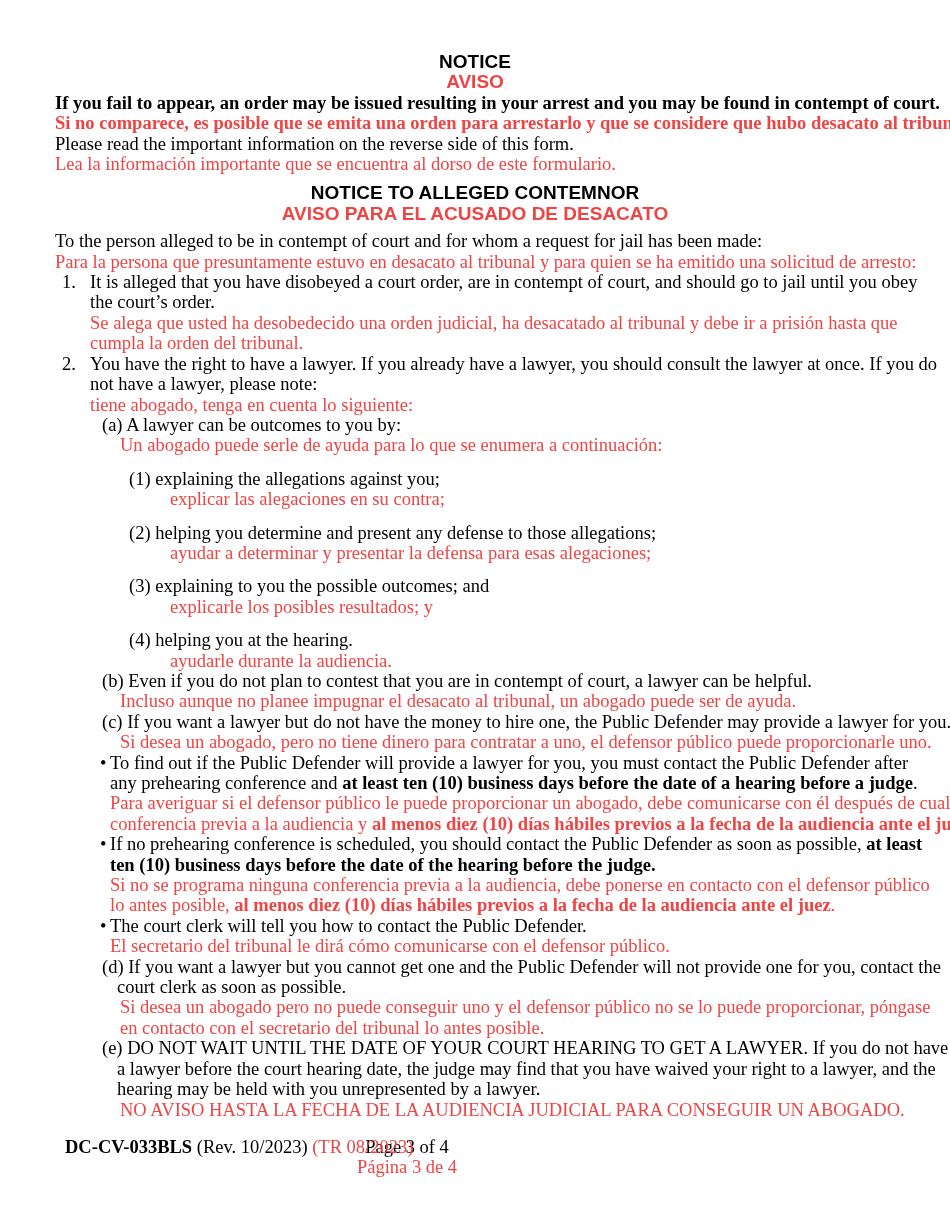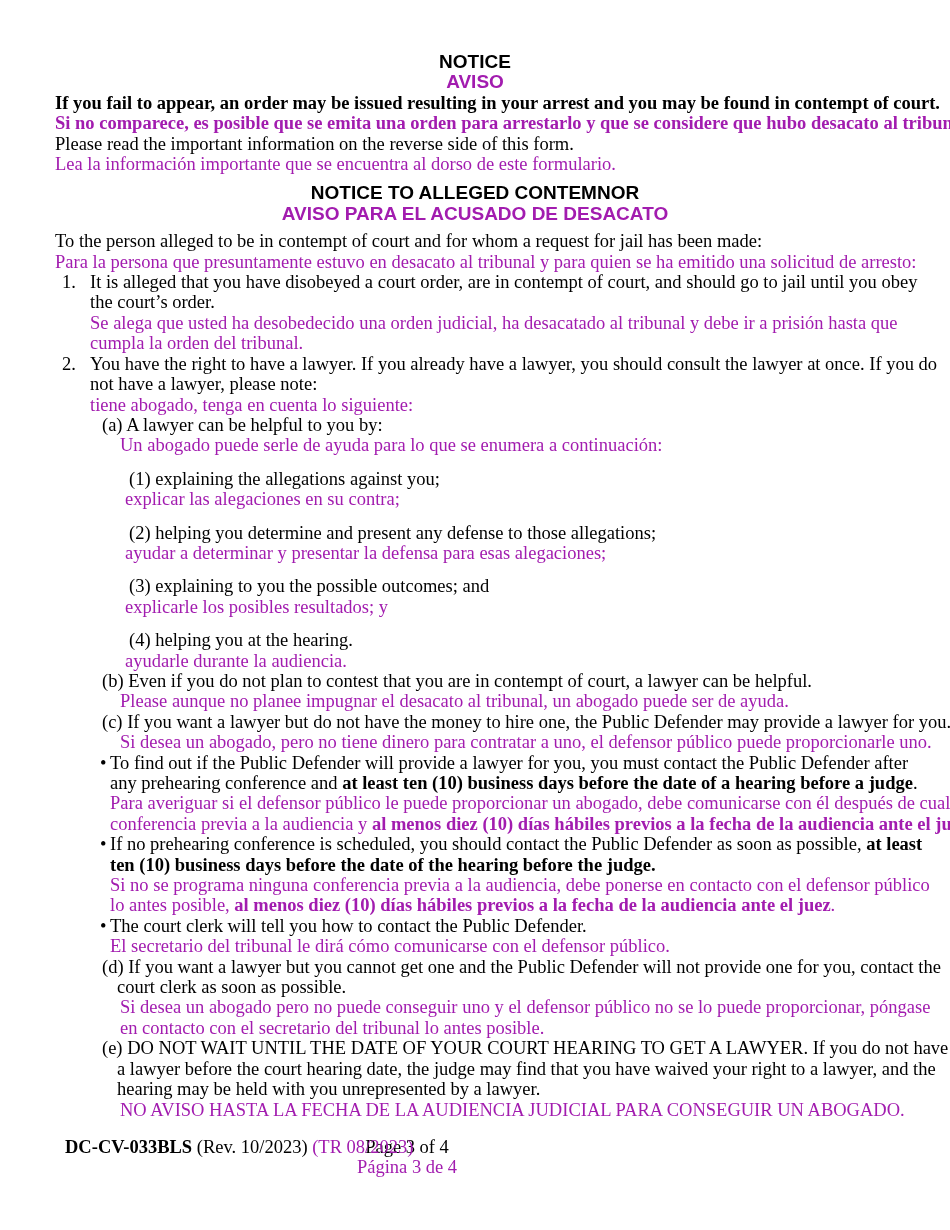--- a/index.html
+++ b/index.html
@@ -4,31 +4,31 @@
 <style>
   html,body{margin:0;padding:0;}
   body{
     width:950px;height:1230px;background:#ffffff;position:relative;overflow:hidden;
     font-family:"Liberation Serif",serif;font-size:18.5px;line-height:20.4px;color:#000;
   }
   .page{position:absolute;top:0;left:0;right:0;bottom:0;padding:52px 30px 0 55px;}
   .l{white-space:nowrap;}
   .sans{font-family:"Liberation Sans",sans-serif;font-size:19px;}
   .bold{font-weight:700;}
-  .red{color:#a21caf;}
+  .red{color:#ef4444;}
   .center{text-align:center;margin-left:-55px;margin-right:-30px;}
   .mt-section{margin-top:9px;}
   .mt-intro{margin-top:7px;}
   .ml-item{margin-left:35px;position:relative;}
   .num{position:absolute;left:-28px;top:0;}
   .ml-letter1{margin-left:47px;}
   .ml-letter{margin-left:62px;}
   .ml-letter-es{margin-left:65px;}
   .ml-paren{margin-left:74px;margin-top:13px;}
-  .ml-paren-es{margin-left:70px;font-family:Liberation Serif, serif;}
+  .ml-paren-es{margin-left:115px;font-family:Liberation Serif, serif;}
   .ml-bullet{margin-left:55px;position:relative;}
   .bdot{position:absolute;left:-10px;top:0;}
   .footer{position:absolute;top:1137px;left:0;width:814px;}
   .f-left{position:absolute;left:65px;top:0;white-space:nowrap;}
   .f-center{text-align:center;}
 </style>
 </head>
 <body>
 
 <div class="page">
@@ -49,34 +49,34 @@
 
   <div class="l ml-item"><span class="num">1.</span><span>It is alleged that you have disobeyed a court order, are in contempt of court, and should go to jail until you obey</span></div>
   <div class="l ml-item">the court’s order.</div>
   <div class="l ml-item red">Se alega que usted ha desobedecido una orden judicial, ha desacatado al tribunal y debe ir a prisión hasta que</div>
   <div class="l ml-item red">cumpla la orden del tribunal.</div>
 
   <div class="l ml-item"><span class="num">2.</span><span>You have the right to have a lawyer. If you already have a lawyer, you should consult the lawyer at once. If you do</span></div>
   <div class="l ml-item">not have a lawyer, please note:</div>
   <div class="l ml-item red">tiene abogado, tenga en cuenta lo siguiente:</div>
 
-  <div class="l ml-letter1"><span>(a)</span> <span>A lawyer can be helpful to you by:</span></div>
+  <div class="l ml-letter1"><span>(a)</span> <span>A lawyer can be outcomes to you by:</span></div>
   <div class="l ml-letter-es red">Un abogado puede serle de ayuda para lo que se enumera a continuación:</div>
 
   <div class="l ml-paren"><span>(1)</span> <span>explaining the allegations against you;</span></div>
   <div class="l ml-paren-es red">explicar las alegaciones en su contra;</div>
   <div class="l ml-paren"><span>(2)</span> <span>helping you determine and present any defense to those allegations;</span></div>
   <div class="l ml-paren-es red">ayudar a determinar y presentar la defensa para esas alegaciones;</div>
   <div class="l ml-paren"><span>(3)</span> <span>explaining to you the possible outcomes; and</span></div>
   <div class="l ml-paren-es red">explicarle los posibles resultados; y</div>
   <div class="l ml-paren"><span>(4)</span> <span>helping you at the hearing.</span></div>
   <div class="l ml-paren-es red">ayudarle durante la audiencia.</div>
 
   <div class="l ml-letter1"><span>(b)</span> <span>Even if you do not plan to contest that you are in contempt of court, a lawyer can be helpful.</span></div>
-  <div class="l ml-letter-es red">Please aunque no planee impugnar el desacato al tribunal, un abogado puede ser de ayuda.</div>
+  <div class="l ml-letter-es red">Incluso aunque no planee impugnar el desacato al tribunal, un abogado puede ser de ayuda.</div>
 
   <div class="l ml-letter1"><span>(c)</span> <span>If you want a lawyer but do not have the money to hire one, the Public Defender may provide a lawyer for you.</span></div>
   <div class="l ml-letter-es red">Si desea un abogado, pero no tiene dinero para contratar a uno, el defensor público puede proporcionarle uno.</div>
 
   <div class="l ml-bullet"><span class="bdot">•</span><span>To find out if the Public Defender will provide a lawyer for you, you must contact the Public Defender after</span></div>
   <div class="l ml-bullet"><span>any prehearing conference and </span><span class="bold">at least ten (10) business days before the date of a hearing before a judge</span><span>.</span></div>
   <div class="l ml-bullet red">Para averiguar si el defensor público le puede proporcionar un abogado, debe comunicarse con él después de cualquier</div>
   <div class="l ml-bullet red"><span>conferencia previa a la audiencia y </span><span class="bold">al menos diez (10) días hábiles previos a la fecha de la audiencia ante el juez</span></div>
 
   <div class="l ml-bullet"><span class="bdot">•</span><span>If no prehearing conference is scheduled, you should contact the Public Defender as soon as possible, </span><span class="bold">at least</span></div>

